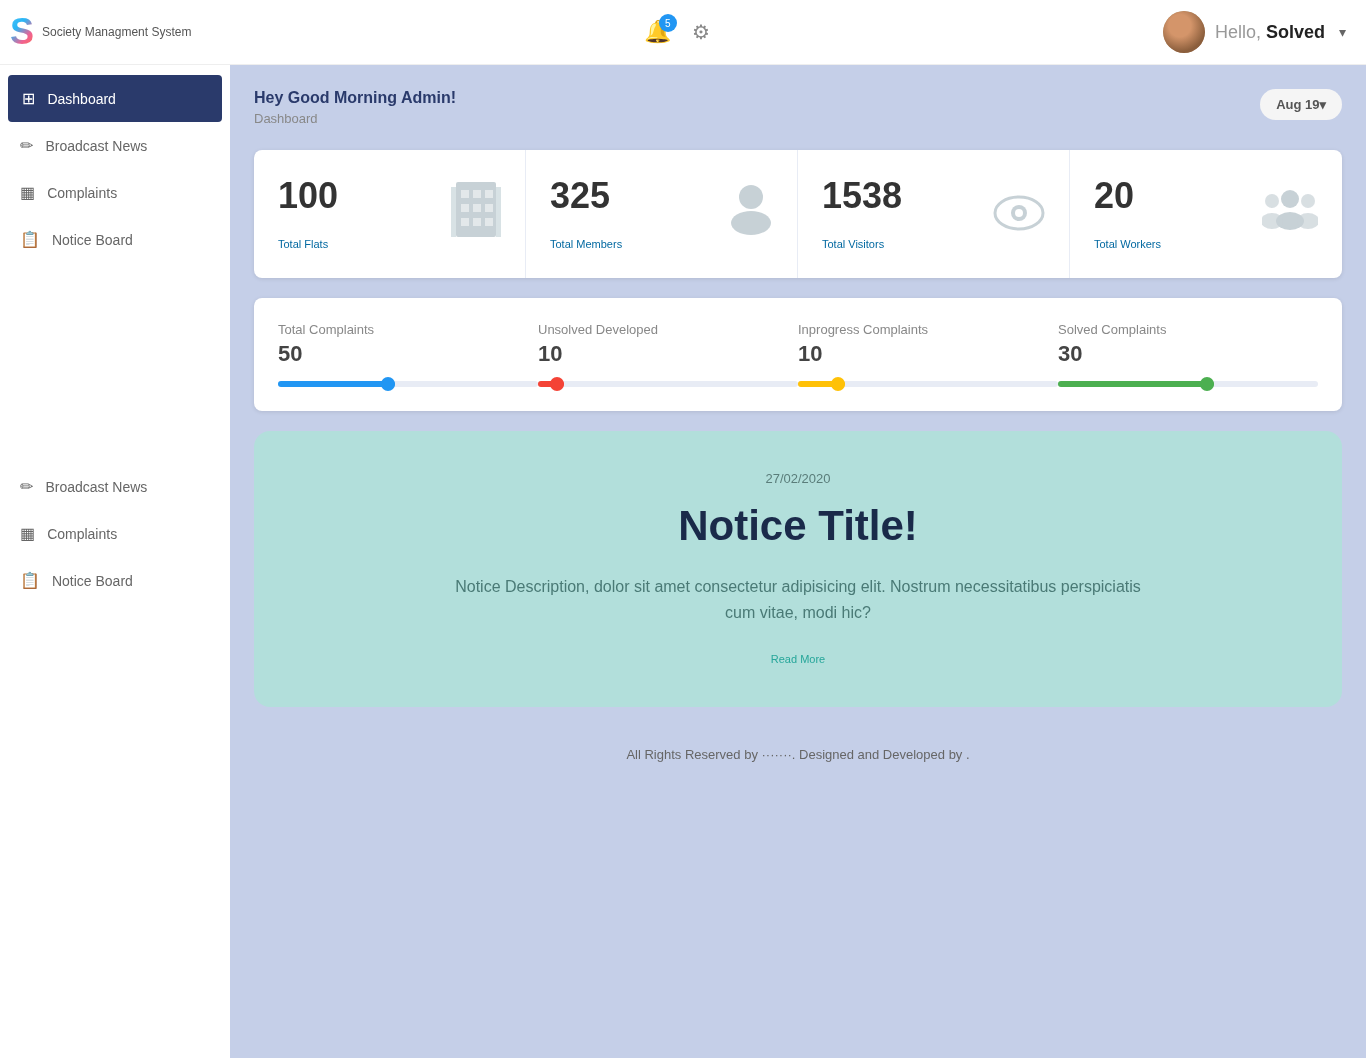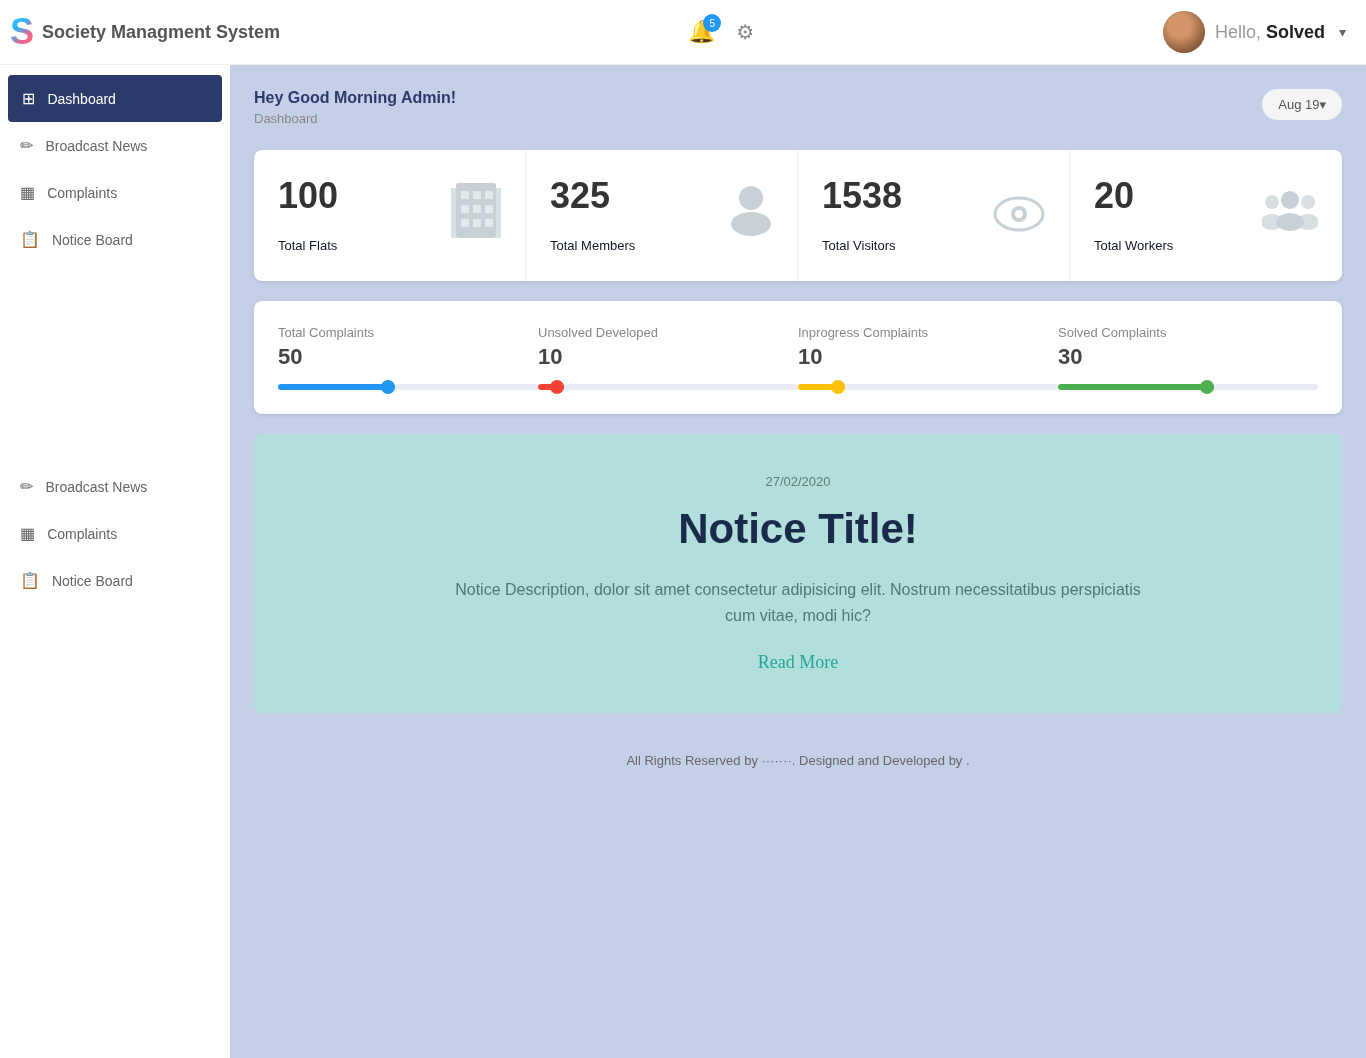--- a/index.html
+++ b/index.html
@@ -27,23 +27,23 @@
     }
     .logo-s {
       font-size: 36px;
       font-weight: bold;
       background: linear-gradient(135deg, #4fc3f7, #29b6f6, #f06292, #ff7043);
       -webkit-background-clip: text;
       -webkit-text-fill-color: transparent;
       line-height: 1;
     }
     .logo-text {
-      font-size: 18px;
+      font-size: 12px;
       color: #555;
-      font-weight: 700;
+      font-weight: 400;
     }
     .header-center {
       display: flex;
       align-items: center;
       gap: 20px;
     }
     .notification-btn {
       position: relative;
       cursor: pointer;
       background: none;
@@ -171,20 +171,21 @@
     .date-badge {
       background: #f5f5f5;
       border-radius: 20px;
       padding: 8px 16px;
       font-size: 13px;
       color: #555;
       cursor: pointer;
       display: flex;
       align-items: center;
       gap: 4px;
+      font-weight: bold;
     }
 
     
     .stats-grid {
       display: grid;
       grid-template-columns: repeat(4, 1fr);
       gap: 0;
       background: #fff;
       border-radius: 8px;
       overflow: hidden;
@@ -199,22 +200,22 @@
       border-right: 1px solid #e8ecf5;
     }
     .stat-card:last-child { border-right: none; }
     .stat-number {
       font-size: 36px;
       font-weight: 600;
       color: #333;
       line-height: 1;
     }
     .stat-label {
-      font-size: 13px;
-      color: #0f172a;
+      font-size: 11px;
+      color: #0369a1;
       margin-top: 24px;
     }
     .stat-icon {
       font-size: 48px;
       color: #b0bec5;
       opacity: 0.7;
     }
     .building-icon { font-size: 44px; }
 
     
@@ -266,21 +267,21 @@
     .red-bar { background: #f44336; }
     .red-dot { background: #f44336; }
     .yellow-bar { background: #ffc107; }
     .yellow-dot { background: #ffc107; }
     .green-bar { background: #4caf50; }
     .green-dot { background: #4caf50; }
 
     
     .notice-card {
       background: #b2dfdb;
-      border-radius: 8px;
+      border-radius: 16px;
       padding: 40px 30px;
       text-align: center;
       margin-bottom: 20px;
     }
     .notice-date {
       font-size: 13px;
       color: #5a7d7a;
       margin-bottom: 16px;
     }
     .notice-title {
@@ -291,24 +292,23 @@
     }
     .notice-description {
       font-size: 16px;
       color: #4a7a76;
       max-width: 700px;
       margin: 0 auto 24px;
       line-height: 1.6;
     }
     .read-more {
       color: #26a69a;
-      font-size: 18px;
+      font-size: 11px;
       cursor: pointer;
       text-decoration: none;
-      font-family: Liberation Serif, serif;
     }
 
     
     .footer {
       text-align: center;
       padding: 20px;
       font-size: 13px;
       color: #666;
     }
   </style>

